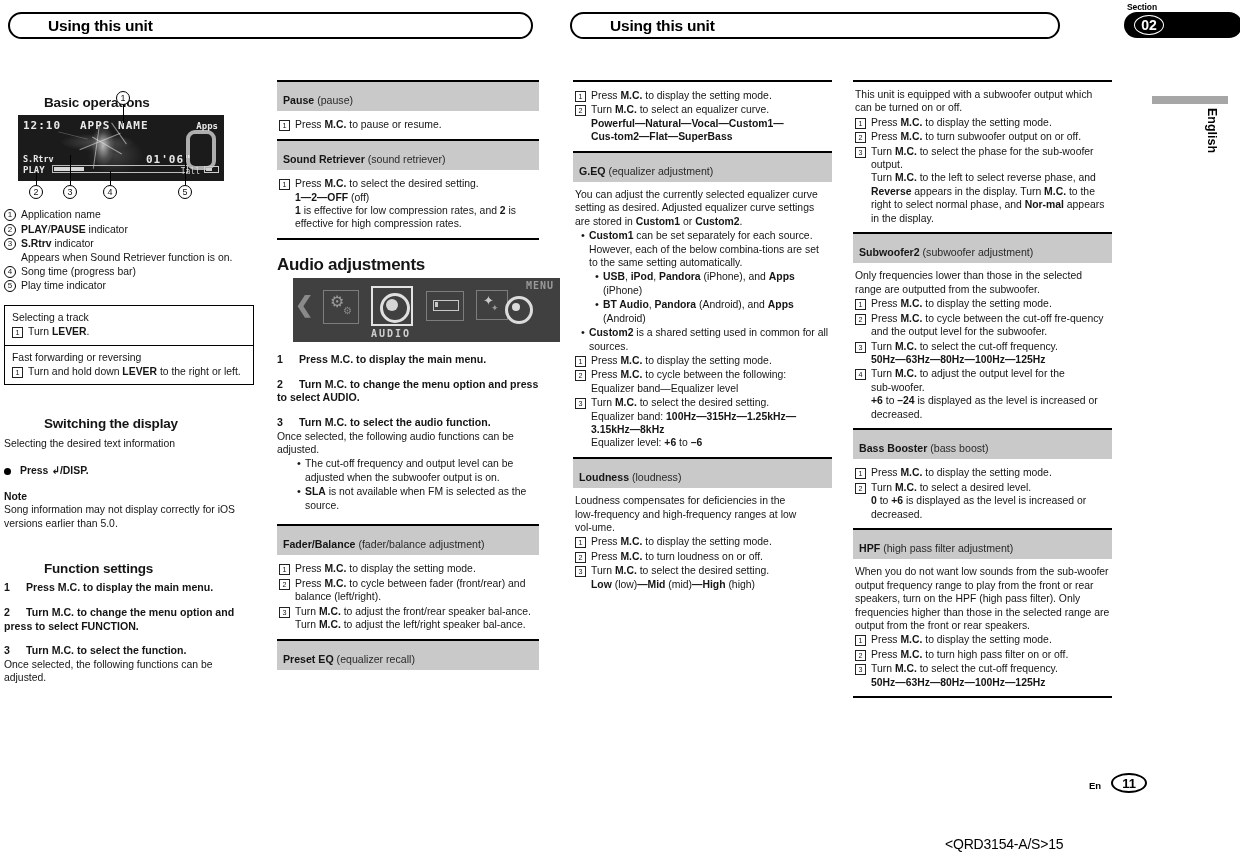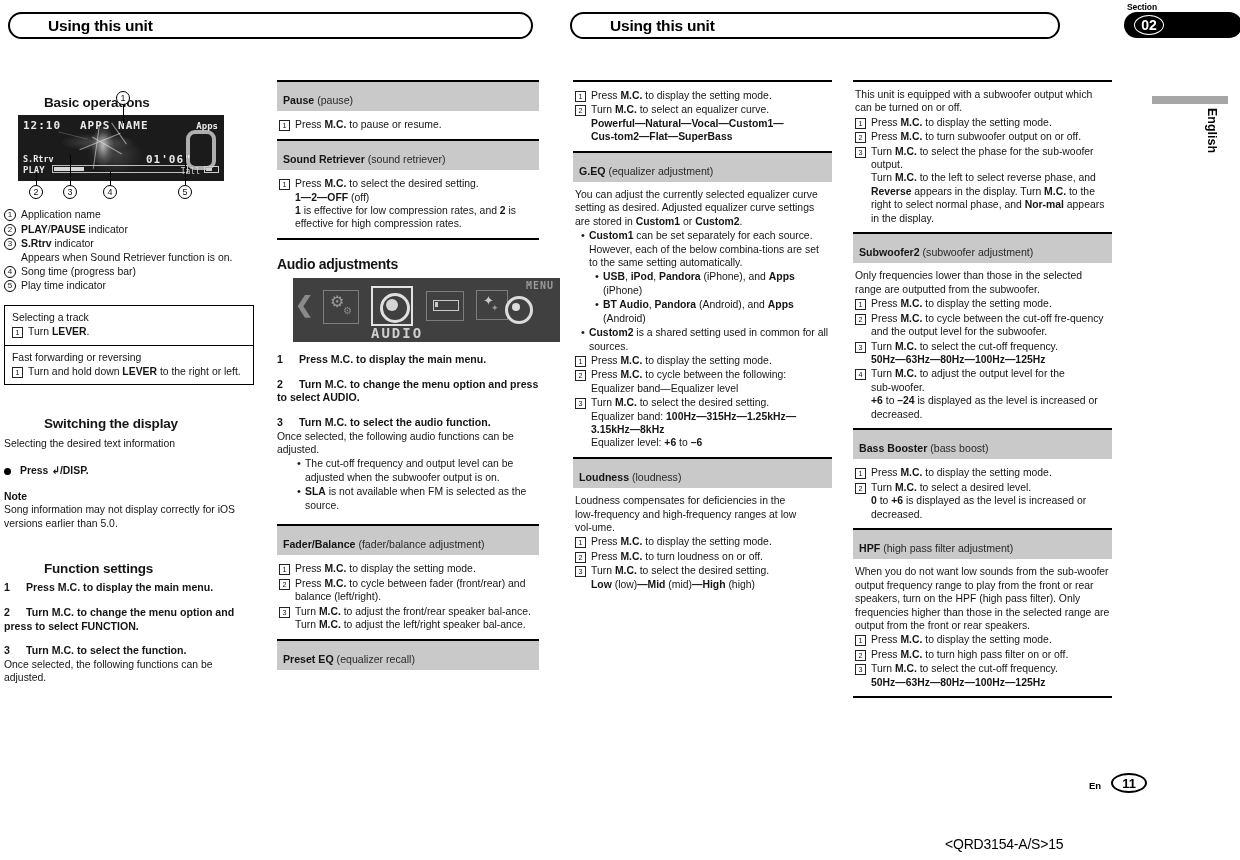--- a/index.html
+++ b/index.html
@@ -107,21 +107,21 @@
 
   
   h2.sec-head {
     font-size: 13.5px;
     font-weight: bold;
     margin: 16px 0 6px 0;
     letter-spacing: -0.2px;
     padding-left: 40px;
   }
   h3.big-head {
-    font-size: 14px;
+    font-size: 17px;
     font-weight: bold;
     margin: 0 0 7px 0;
     letter-spacing: -0.3px;
   }
   p { margin: 0; }
   .b { font-weight: bold; }
 
   .step {
     font-weight: bold;
     font-size: 10.6px;
@@ -346,21 +346,21 @@
     font-family: "DejaVu Sans Mono", monospace;
     font-size: 10px;
     font-weight: bold;
     letter-spacing: 1px;
   }
   .audio-art .audio-lbl {
     position: absolute;
     left: 78px; bottom: 2px;
     color: #cfcfcf;
     font-family: "DejaVu Sans Mono", monospace;
-    font-size: 14px;
+    font-size: 10px;
     font-weight: bold;
     letter-spacing: 2px;
   }
 
   
   .footer-en {
     position: absolute;
     left: 1089px; top: 780px;
     font-size: 9.5px;
     font-weight: bold;

